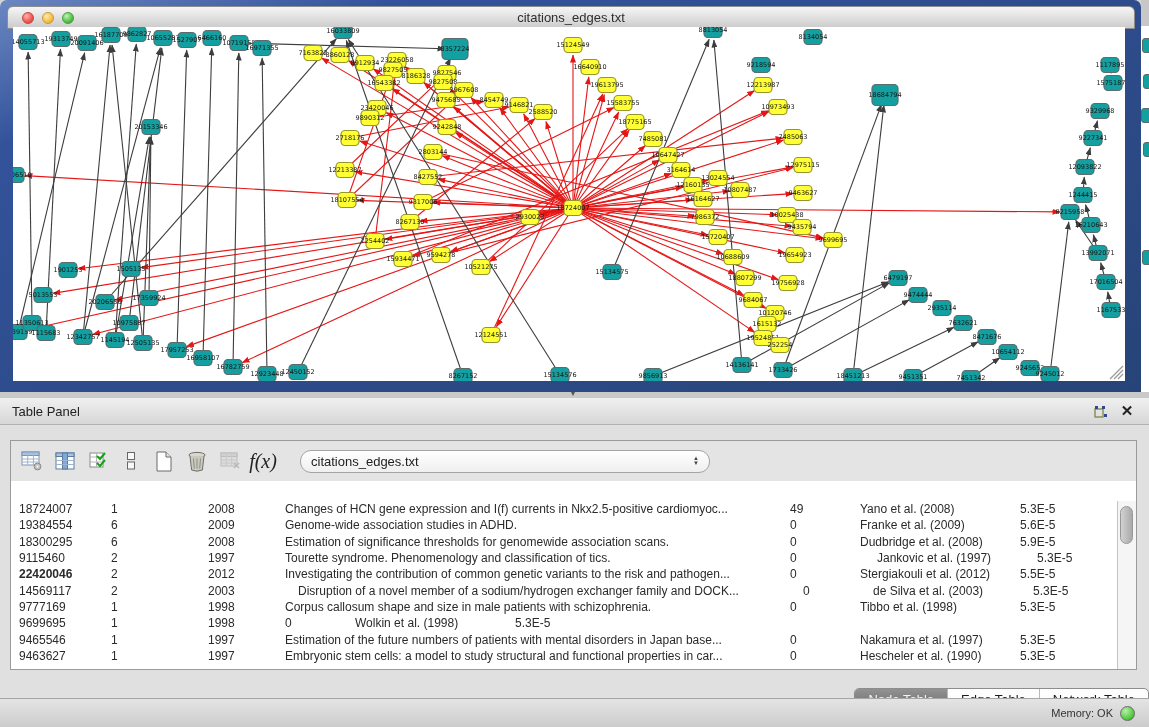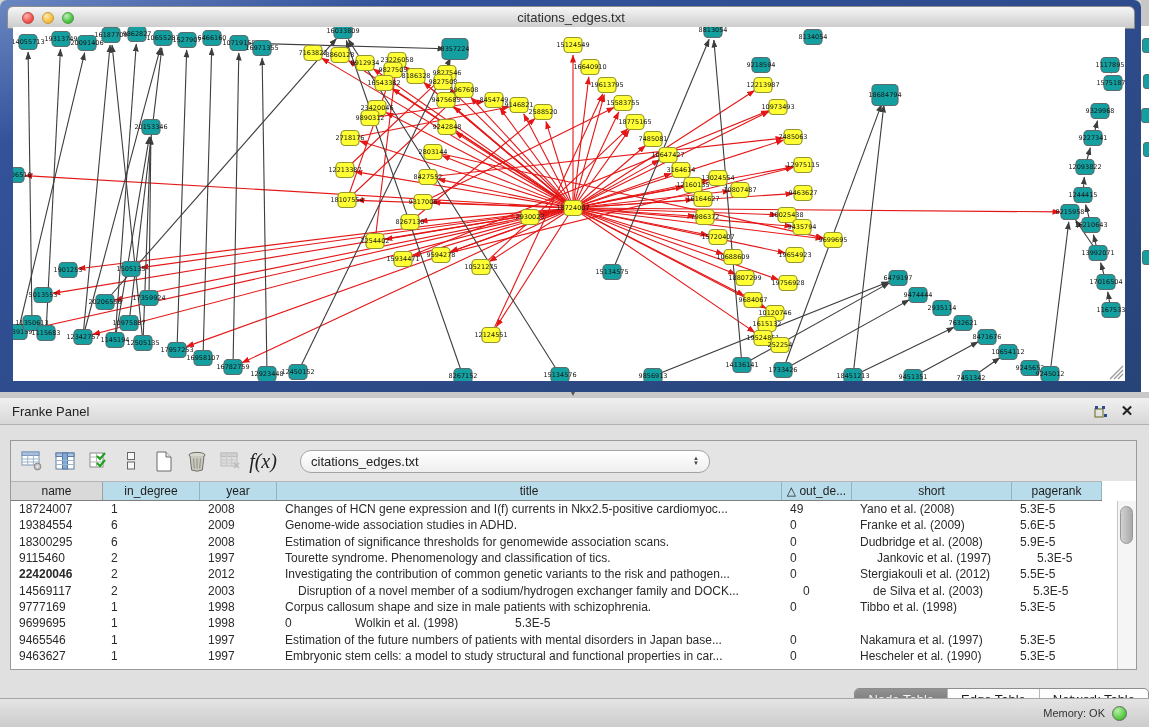--- a/index.html
+++ b/index.html
@@ -72,21 +72,21 @@
   .seg{display:flex;border:1px solid #8d8d8d;border-radius:5px;overflow:hidden;background:#fdfdfd;
     box-shadow:0 1px 1px rgba(0,0,0,.15);}
   .seg .tab{height:21px;padding:0 13px;font-size:13px;display:flex;align-items:center;
     color:#1c1c1c;border-left:1px solid #b8b8b8;background:transparent;}
   .seg .tab:first-child{border-left:none}
   .seg .tab.active{background:linear-gradient(#929292,#6d6d6d);color:#f4f4f4;}
 
   
   #status-bar{position:absolute;left:0;bottom:0;width:1149px;height:29px;
     background:linear-gradient(#e4e4e4,#cccccc);border-top:1px solid #a6a6a6;
-    display:flex;align-items:center;justify-content:flex-end;box-sizing:border-box;padding-right:22px;}
+    display:flex;align-items:center;justify-content:flex-end;box-sizing:border-box;padding-right:14px;}
   #memory-label{font-size:11px;color:#333;margin-right:7px;}
   #memory-dot{width:13px;height:13px;border-radius:50%;
     background:radial-gradient(circle at 35% 30%,#b8f0a8,#53c93f 65%,#36972a);border:1px solid #6a6a6a;}
 </style>
 </head>
 <body>
 
 <div id="net-window">
   <div id="net-titlebar">
     <div class="lights">
@@ -744,21 +744,21 @@
     <div class="bg-node" style="left: 2px; top: 142px;"></div>
     <div class="bg-node" style="left: 1px; top: 250px;"></div>
   </div>
 
 <div id="splitter">
   <div id="splitter-handle">▾</div>
 </div>
 
 <div id="table-panel">
   <div id="tp-titlebar">
-    <span id="tp-title">Franke Panel</span>
+    <span id="tp-title">Table Panel</span>
     <span class="spacer"></span>
     <span class="tp-win-btn">
       <svg width="15" height="13" viewBox="0 0 15 13">
         <rect x="1" y="4" width="8" height="8" fill="none" stroke="#8a8a50" stroke-width="1.4"></rect>
         <rect x="8" y="1" width="3" height="3" fill="#2b4a8a"></rect>
         <rect x="1" y="1" width="3" height="3" fill="#2b4a8a"></rect>
         <rect x="10" y="9" width="3" height="3" fill="#2b4a8a"></rect>
       </svg>
     </span>
     <span class="tp-win-btn" id="tp-close">✕</span>
@@ -821,29 +821,20 @@
       <span class="tbtn" id="fx-icon">f(x)</span>
       <div id="table-dropdown">
         <span>citations_edges.txt</span>
         <span class="dd-arrows">
             <span>▲</span>
             <span>▼</span>
           </span>
       </div>
     </div>
 
-    <div id="tp-header">
-        <div class="hcell hl" style="width: 92px;">name</div>
-        <div class="hcell" style="width: 97px;">in_degree</div>
-        <div class="hcell" style="width: 77px;">year</div>
-        <div class="hcell" style="width: 505px;">title</div>
-        <div class="hcell" style="width: 70px;">△ out_de...</div>
-        <div class="hcell" style="width: 160px;">short</div>
-        <div class="hcell" style="width: 90px;">pagerank</div>
-      </div>
     <div id="tp-rows">
         <div class="trow">
           <div class="tcell" style="width: 92px;">18724007</div>
           <div class="tcell" style="width: 97px;">1</div>
           <div class="tcell" style="width: 77px;">2008</div>
           <div class="tcell" style="width: 505px;">Changes of HCN gene expression and I(f) currents in Nkx2.5-positive cardiomyoc...</div>
           <div class="tcell" style="width: 70px;">49</div>
           <div class="tcell" style="width: 160px;">Yano et al. (2008)</div>
           <div class="tcell" style="width: 90px;">5.3E-5</div>
         </div>

